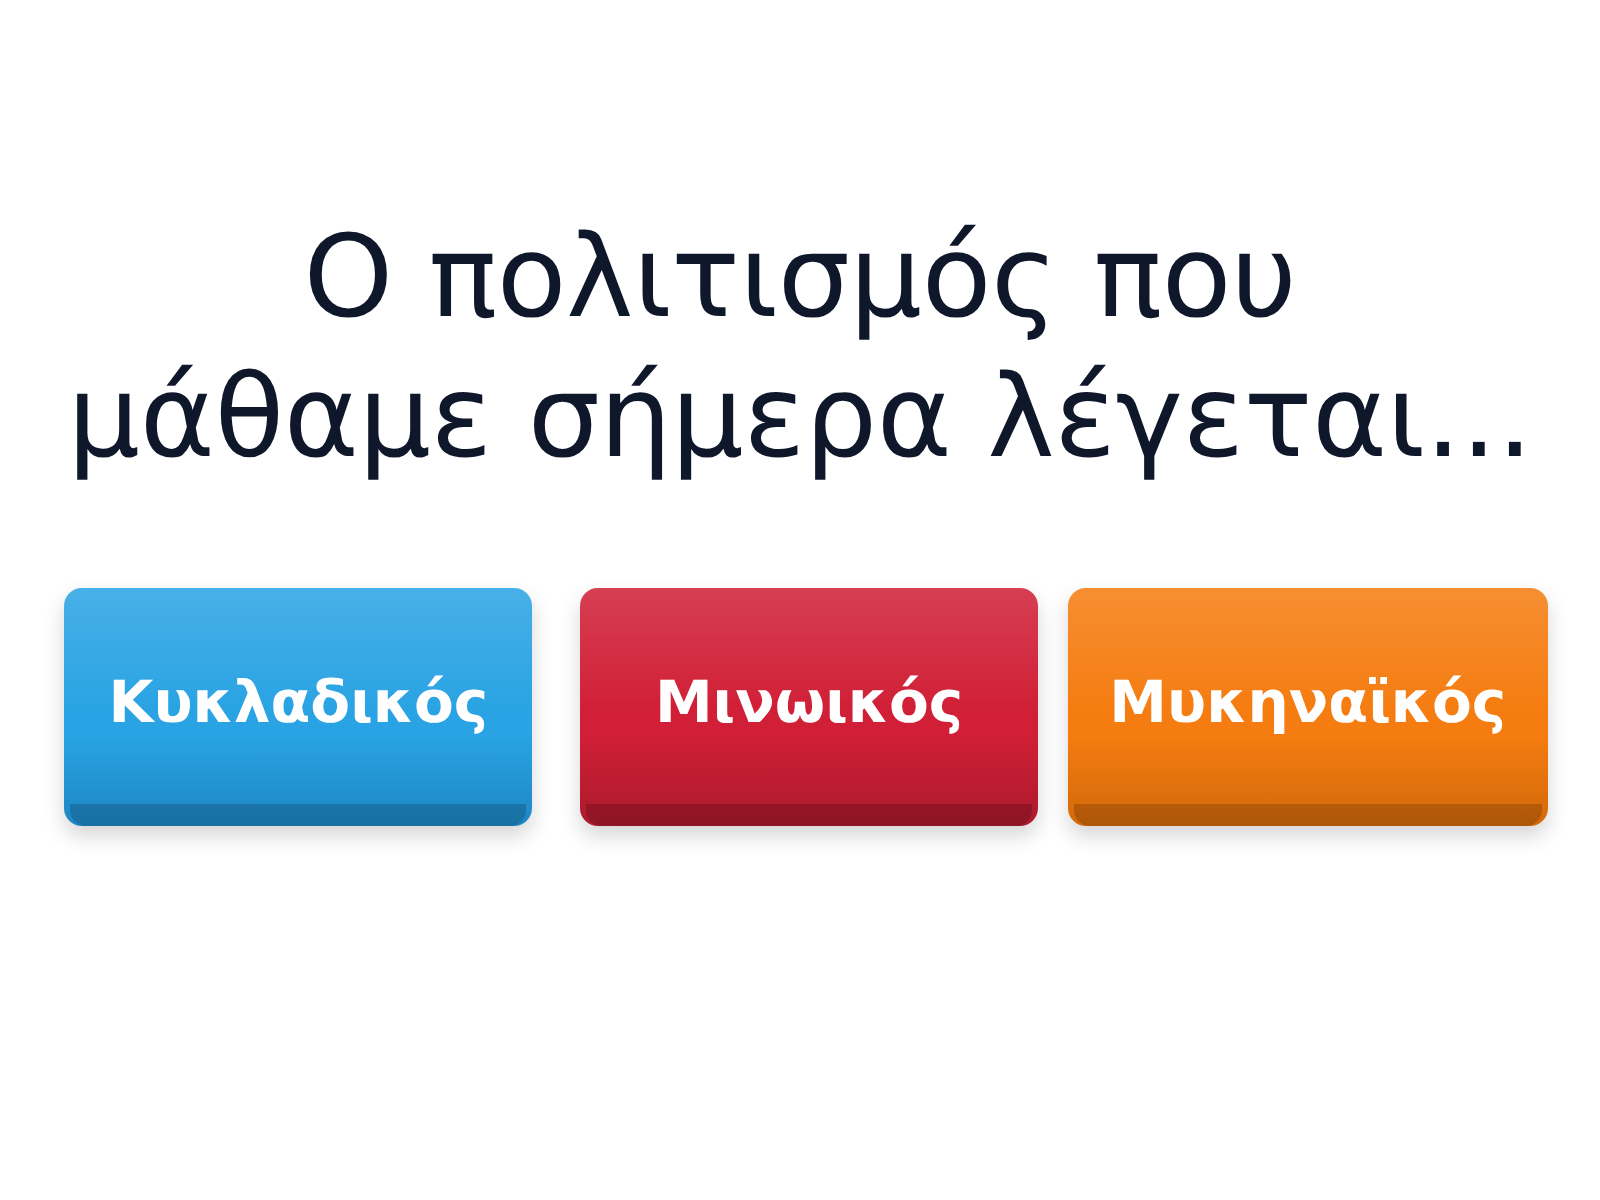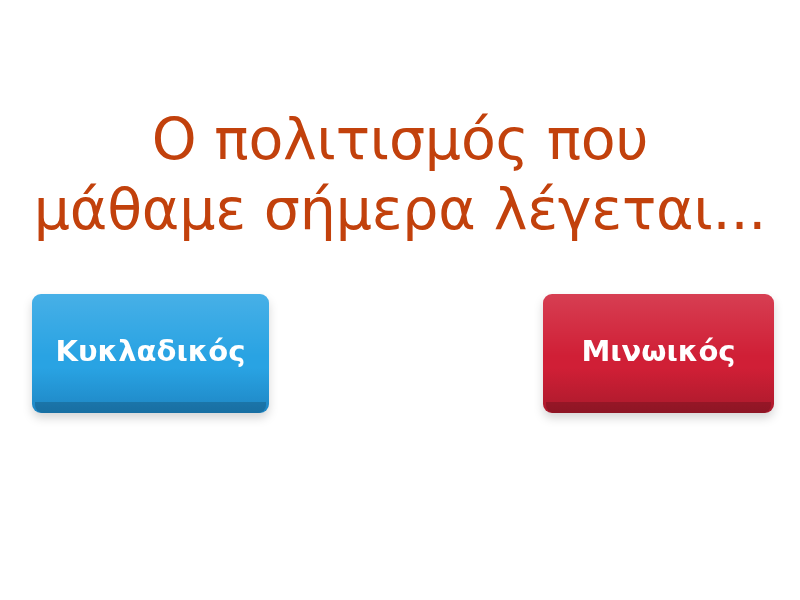--- a/index.html
+++ b/index.html
@@ -114,29 +114,32 @@
   #answer-0 { width: 237px; }
   #answer-1 { width: 231px; margin-left: 24px; }
   #answer-2 { width: 243px; margin-left: 15px; }
 </style>
 </head>
 <body style="background: rgb(255, 255, 255);">
 
 <div id="quiz-screen">
 
   <div id="question-area">
-    <span id="question-text" style="color: #c2410c;">Ο πολιτισμός που
+    <span id="question-text" style="color: #0f172a;">Ο πολιτισμός που
 μάθαμε σήμερα λέγεται...</span>
   </div>
 
   <div id="answers-row">
 
     <div class="answer-button" id="answer-0" style="background: linear-gradient(rgb(41, 163, 227) 0%, rgb(41, 163, 227) 62%, rgb(30, 134, 196) 100%);">
       <span class="answer-label" style="color: rgb(255, 255, 255);">Κυκλαδικός</span>
     </div>
 
     <div class="answer-button" id="answer-1" style="background: linear-gradient(rgb(208, 31, 54) 0%, rgb(208, 31, 54) 62%, rgb(171, 26, 44) 100%);">
       <span class="answer-label" style="color: rgb(255, 255, 255);">Μινωικός</span>
     </div>
 
+    <div class="answer-button" id="answer-2" style="background: linear-gradient(rgb(245, 124, 16) 0%, rgb(245, 124, 16) 62%, rgb(210, 105, 10) 100%);">
+      <span class="answer-label" style="color: rgb(255, 255, 255);">Μυκηναϊκός</span>
+    </div>
 
   </div>
 </div>
 
 </body></html>

